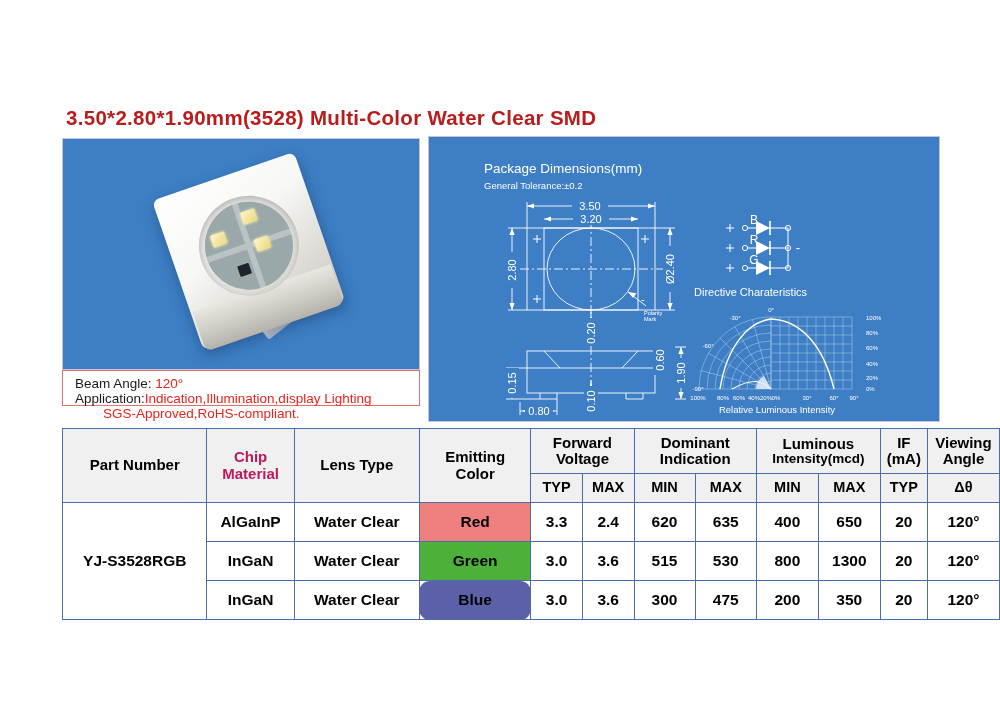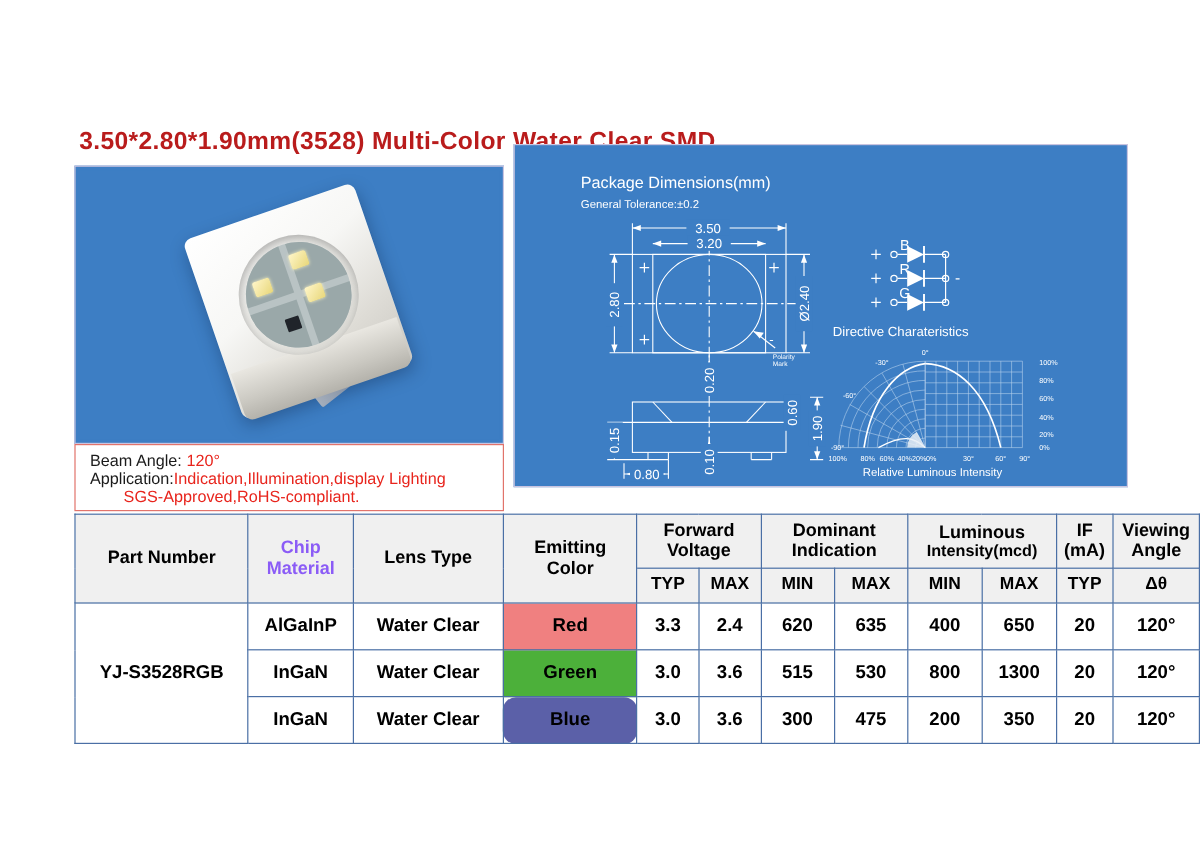--- a/index.html
+++ b/index.html
@@ -10,23 +10,23 @@
 
   
   .title{position:absolute;left:66px;top:106px;width:880px;
          font-size:20.5px;font-weight:bold;color:#b91c1c;letter-spacing:.3px;
          white-space:nowrap;}
 
   
   .panel{position:absolute;border:1px solid #c9c4e0;box-sizing:border-box;background:#3d7ec4;}
 
   #photo-panel{left:62px;top:138px;width:358px;height:232px;}
-  #caption-panel{left:62px;top:370px;width:358px;height:56px;
+  #caption-panel{left:62px;top:370px;width:358px;height:36px;
                  background:#ffffff;border:1px solid #e1736b;}
-  #drawing-panel{left:428px;top:120px;width:512px;height:286px;}
+  #drawing-panel{left:428px;top:136px;width:512px;height:286px;}
 
   
   .photo-bg{position:absolute;inset:3px;background:#3d7ec4;overflow:hidden;}
 
   .led-body{position:absolute;left:108px;top:30px;width:150px;height:160px;
             transform:rotate(-19deg);}
   .led-plate{position:absolute;left:0;top:0;width:150px;height:158px;border-radius:7px;
              background:linear-gradient(155deg,#ffffff 0%,#f7f7f5 40%,#dedcd6 72%,#c8c6c0 100%);
              box-shadow:0 6px 14px rgba(10,30,60,.35);}
   .led-plate-side{position:absolute;left:2px;top:118px;width:146px;height:42px;border-radius:0 0 7px 7px;
@@ -334,21 +334,21 @@
         <text x="434" y="251" fill="#ffffff" stroke="none" font-size="6" text-anchor="start" font-family="Liberation Sans, sans-serif">0%</text>
         <text x="345" y="273" fill="#ffffff" stroke="none" font-size="9.5" text-anchor="middle" font-family="Liberation Sans, sans-serif">Relative Luminous Intensity</text>
       </g>
     </svg>
   </div>
 
   <table class="tbl">
     <thead>
       <tr>
         <th class="c-part" rowspan="2">Part Number</th>
-        <th class="c-chip grp-head" rowspan="2" style="color:#8b5cf6">
+        <th class="c-chip grp-head" rowspan="2" style="color:#be185d">
           <div>Chip</div>
           <div>Material</div>
         </th>
         <th class="c-lens" rowspan="2">Lens Type</th>
         <th class="c-emit" rowspan="2">
           <div>Emitting</div>
           <div>Color</div>
         </th>
         <th colspan="2" class="grp-head">
           <div>Forward</div>

